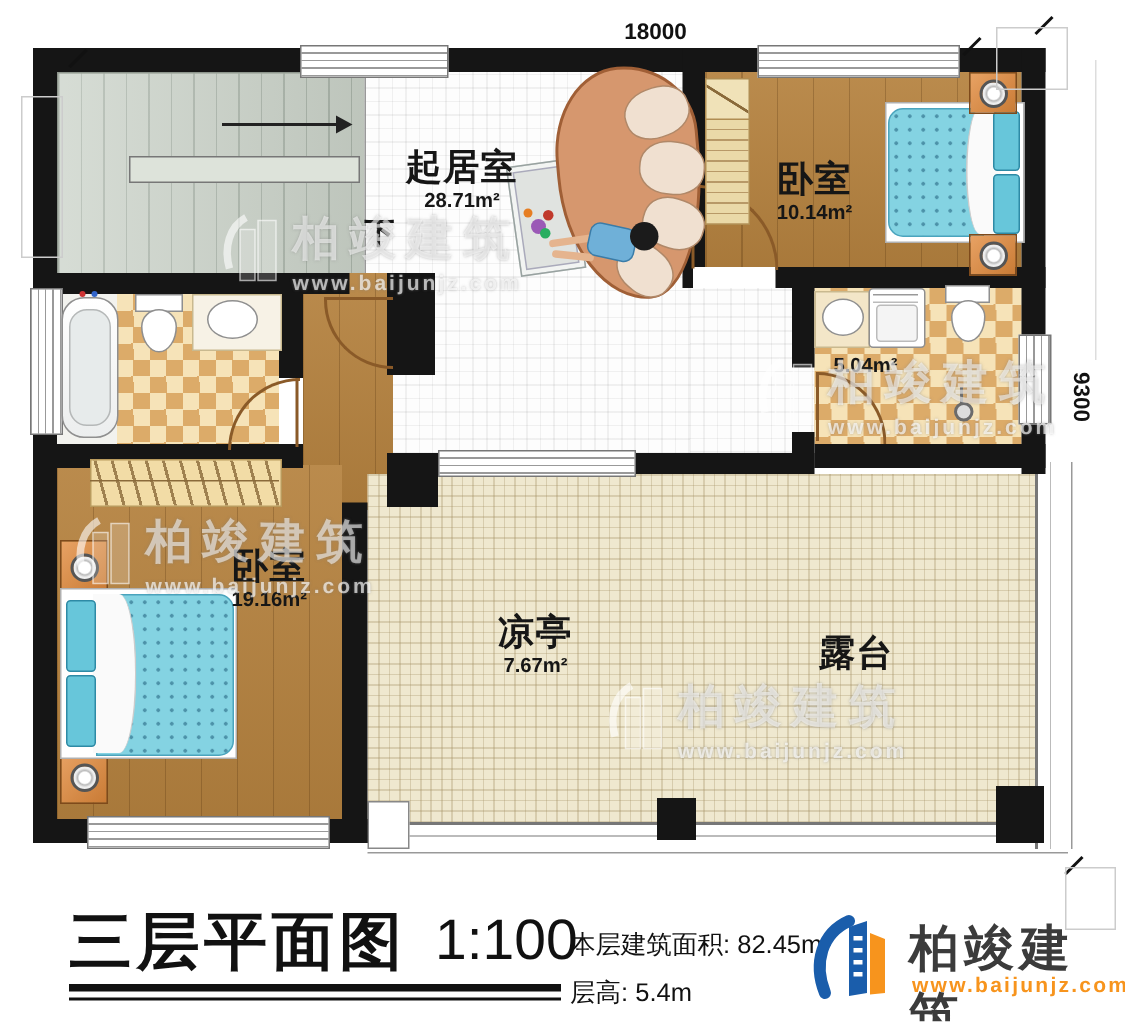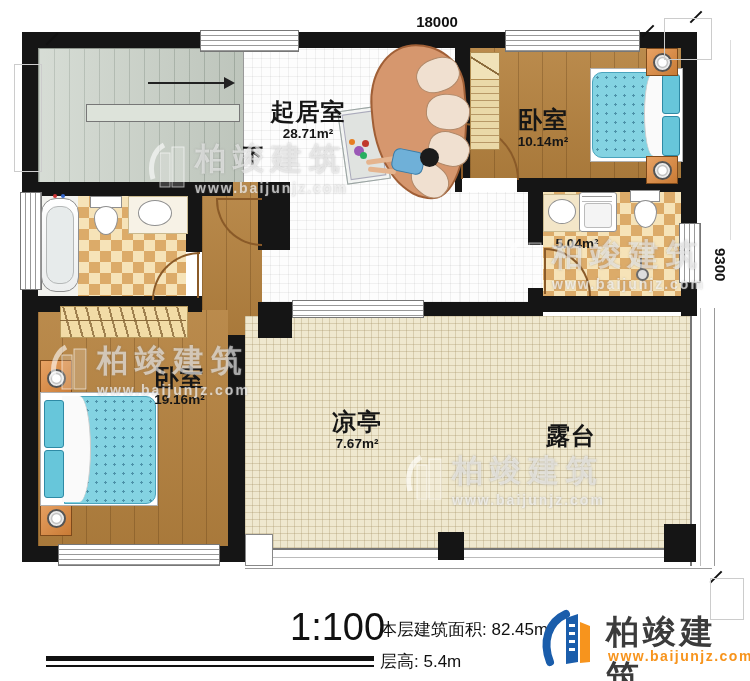--- a/index.html
+++ b/index.html
@@ -245,20 +245,21 @@
         <path d="M16 4 C5 10 1 24 5 38" stroke="rgba(255,255,255,0.6)" stroke-width="5" fill="none"></path>
         <rect x="12" y="12" width="10" height="34" fill="rgba(255,255,255,0.18)" stroke="rgba(255,255,255,0.6)"></rect>
         <rect x="24" y="6" width="12" height="40" fill="rgba(255,255,255,0.18)" stroke="rgba(255,255,255,0.6)"></rect>
       </svg>
     <div>
       <div class="wm-name">柏竣建筑</div>
       <div class="wm-url">www.baijunjz.com</div>
     </div>
   </div>
 
+  <div class="a" style="left:46px;top:600px;font-size:42px;font-weight:700;letter-spacing:3px;color:#111;">三层平面图</div>
   <div class="a" style="left:46px;top:656px;width:328px;height:4px;border-top:5px solid #111;border-bottom:2px solid #111;"></div>
   <div class="a" style="left:290px;top:606px;font-size:38px;font-weight:400;color:#111;">1:100</div>
   <div class="a" style="left:380px;top:618px;font-size:17px;color:#111;">
     <span>本层建筑面积:</span>
     <span>82.45m²</span>
   </div>
   <div class="a" style="left:380px;top:650px;font-size:17px;color:#111;">
     <span>层高:</span>
     <span>5.4m</span>
   </div>

